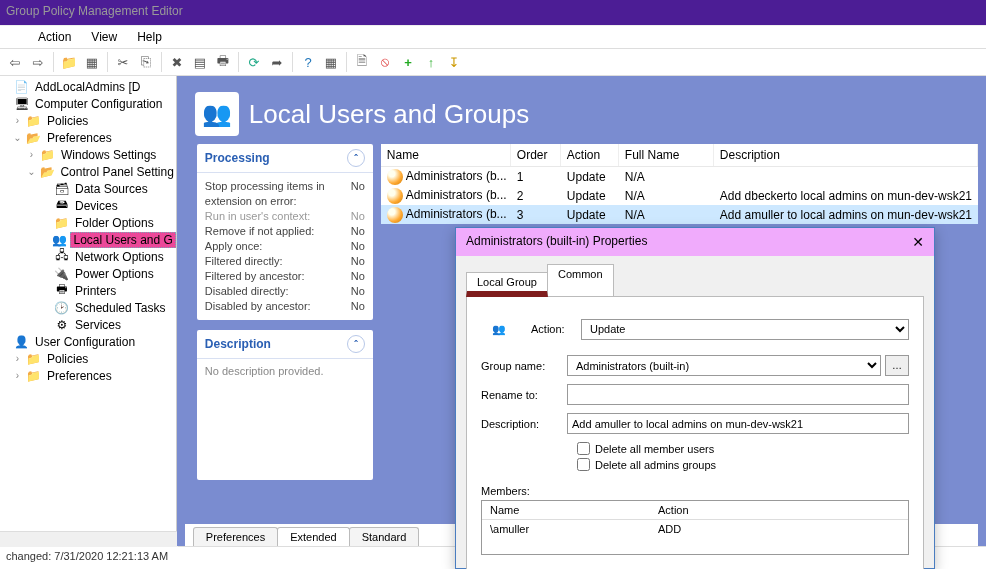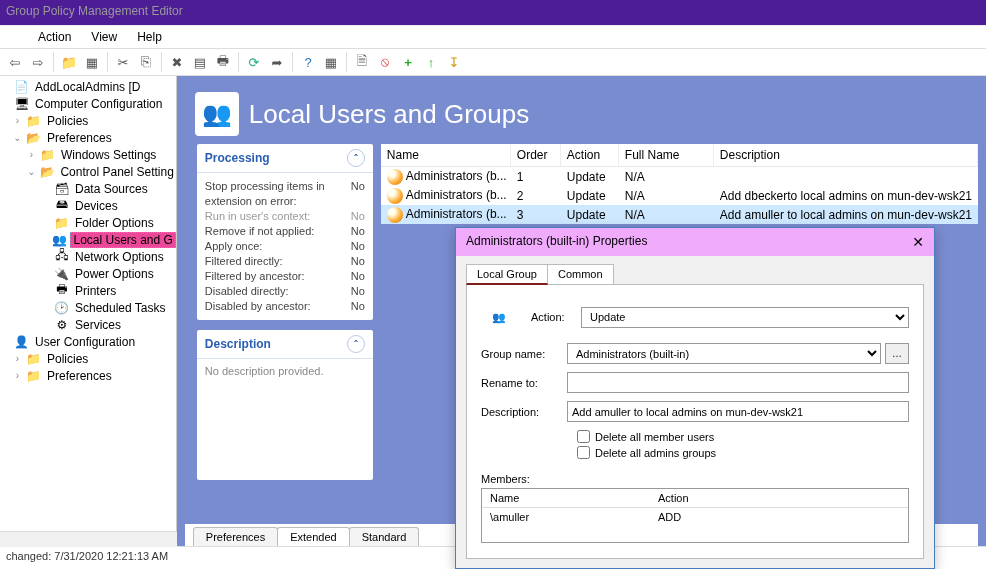--- a/index.html
+++ b/index.html
@@ -42,21 +42,21 @@
 .list-row .ico { width: 16px; height: 16px; display: inline-block; background: radial-gradient(circle at 30% 30%, #ffe 20%, #fa3 60%, #c70); border-radius: 50%; margin-right: 3px; vertical-align: middle; }
 .col-name { width: 130px; } .col-order { width: 50px; } .col-action { width: 58px; } .col-full { width: 95px; } .col-desc { flex: 1; }
 .tabs { height: 22px; background: #fff; display: flex; align-items: flex-end; padding-left: 8px; margin: 6px 8px 0 8px; }
 .tabs .tab { border: 1px solid #bbb; border-bottom: none; padding: 3px 12px; margin-right: -1px; background: #f4f4f4; font-size: 11px; border-radius: 3px 3px 0 0; }
 .tabs .tab.act { background: #fff; }
 .dialog { position: absolute; left: 455px; top: 227px; width: 480px; height: 342px; background: #f0f0f0; border: 1px solid #4a7dc0; box-shadow: 0 4px 12px rgba(0,0,0,.25); }
 .dialog-title { display: flex; justify-content: space-between; align-items: flex-start; padding: 6px 10px; background: #f0abfc; font-size: 12px; }
 .dialog-title .close { font-size: 14px; cursor: default; }
 .dialog-tabs { display: flex; padding: 8px 10px 0 10px; }
 .dialog-tabs .dt { border: 1px solid #bbb; padding: 3px 10px; font-size: 11px; background: #fff; margin-right: -1px; }
-.dialog-tabs .dt.act { border-bottom: 2px solid #7f1d1d; z-index: 1; }
+.dialog-tabs .dt.act { border-bottom: 6px solid #7f1d1d; z-index: 1; margin-top: 8px; }
 .dialog-body { border: 1px solid #bbb; margin: -1px 10px 10px 10px; background: #fff; padding: 14px 14px; height: 275px; position: relative; }
 .frow { display: flex; align-items: center; margin-bottom: 8px; font-size: 11px; }
 .frow .flbl { width: 86px; }
 .frow select, .frow input[type=text] { flex: 1; font-size: 11px; padding: 2px 4px; border: 1px solid #999; background: #fff; height: 21px; }
 .frow .dots { width: 24px; height: 21px; margin-left: 4px; border: 1px solid #999; background: #efefef; display: flex; align-items: center; justify-content: center; font-size: 10px; }
 .dlg-icon { width: 36px; height: 36px; margin-right: 14px; display: flex; align-items: center; justify-content: center; }
 .chkrow { display: flex; align-items: center; font-size: 11px; margin-left: 96px; margin-bottom: 3px; }
 .chkrow input { margin-right: 5px; }
 .members-lbl { font-size: 11px; margin-top: 14px; margin-bottom: 3px; }
 .members-box { border: 1px solid #999; height: 55px; font-size: 11px; }

